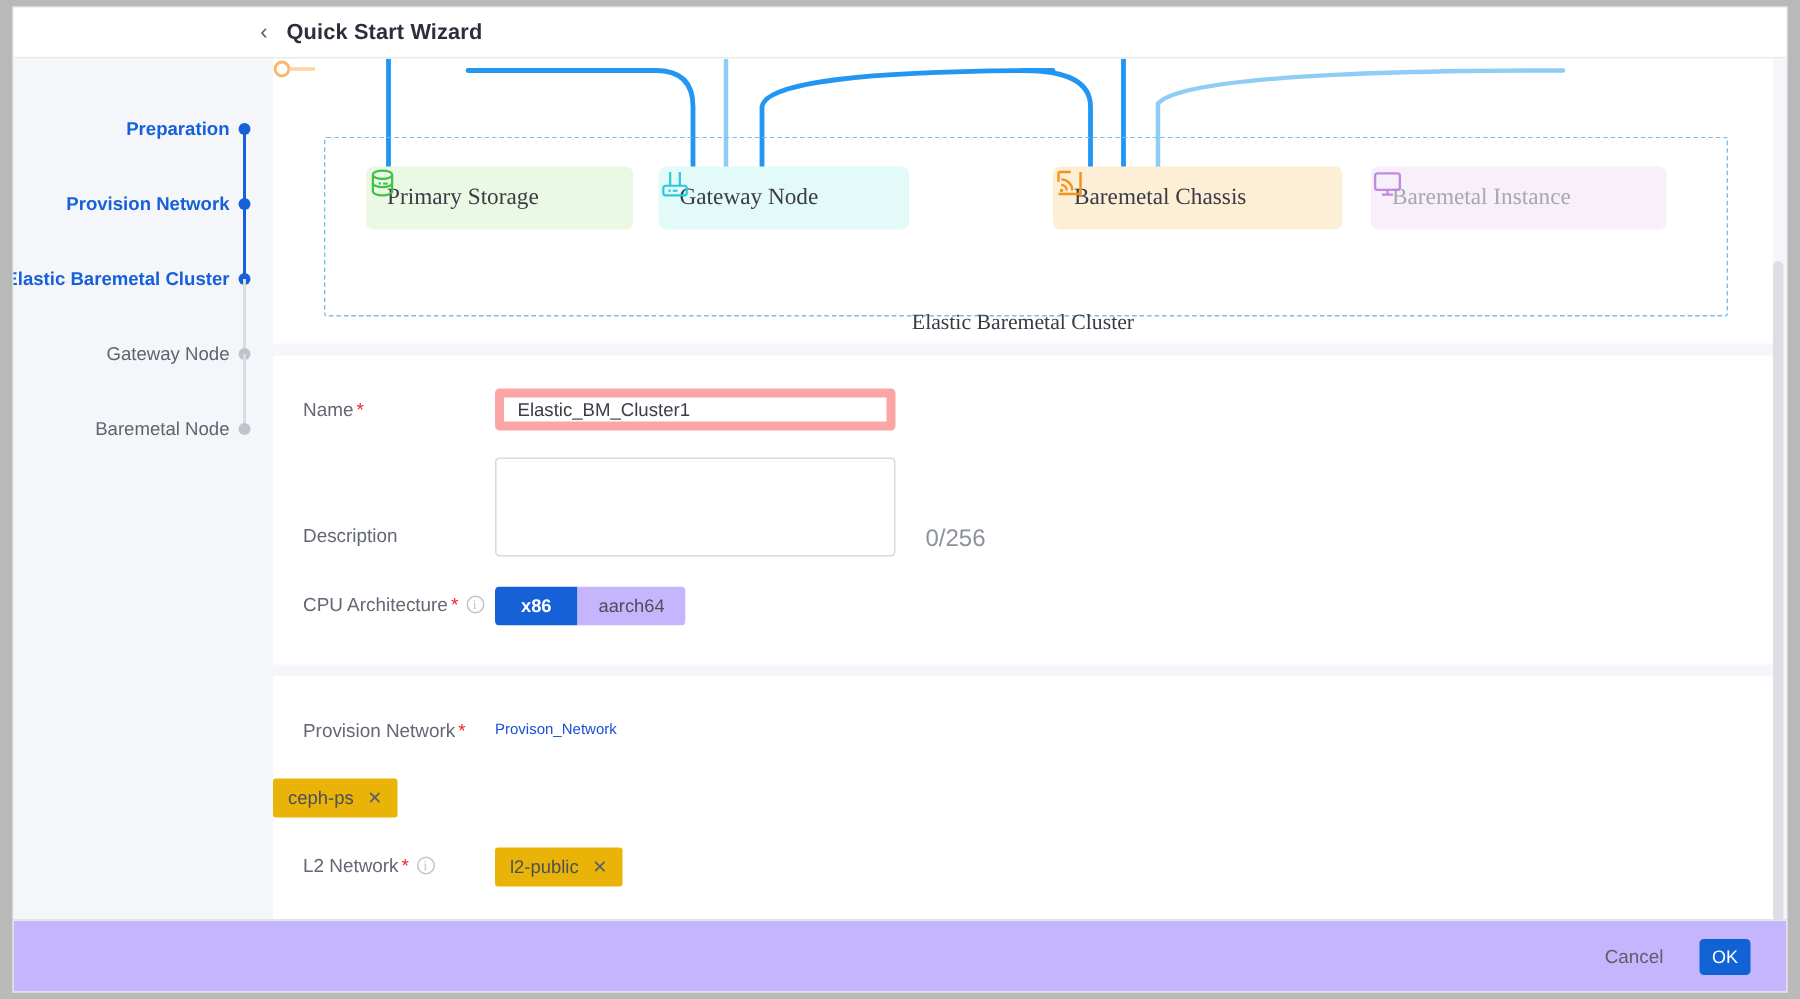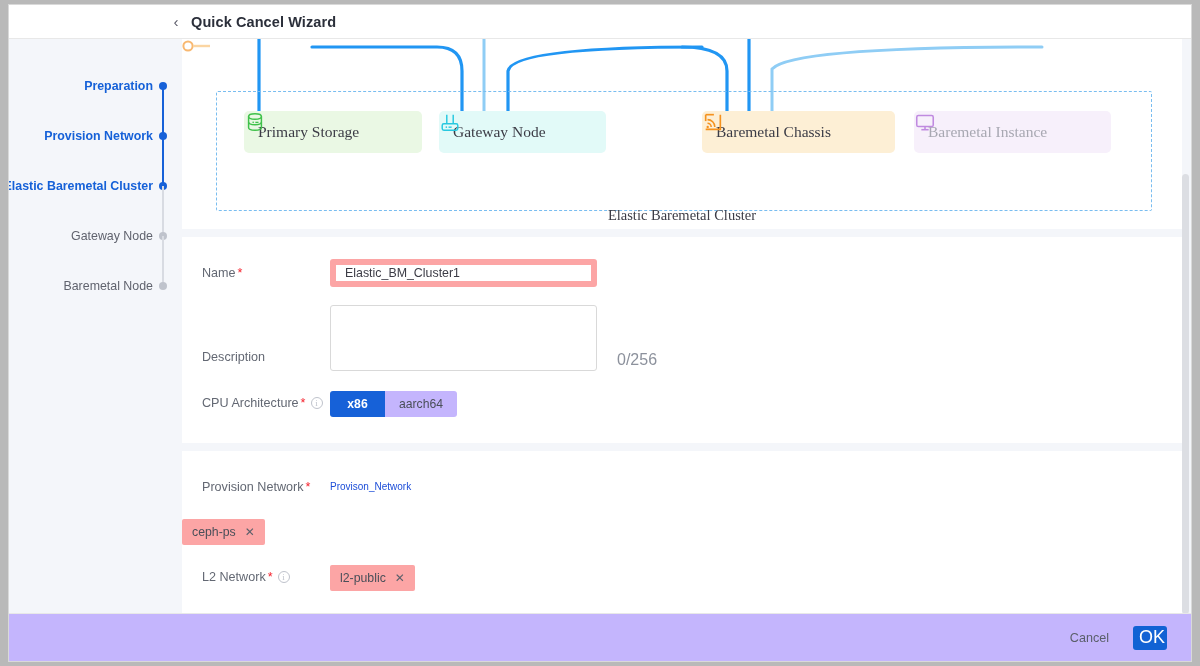--- a/index.html
+++ b/index.html
@@ -129,21 +129,21 @@
   .seg {
     min-width:55px; height:26px; padding:0 14px;
     display:flex; align-items:center; justify-content:center;
     font-size:12.2px; cursor:pointer;
   }
   .seg.on { background:#1661d8; color:#ffffff; font-weight:bold; }
   .seg.off { background:#c4b5fd; color:#4a4f59; }
   .static-value { font-size:10px; color:#1d4ed8; line-height:28px; }
   .chip {
     display:inline-flex; align-items:center; gap:9px;
-    background:#fca5a5; border-radius:2px; height:26px; padding:0 10px;
+    background:#eab308; border-radius:2px; height:26px; padding:0 10px;
     font-size:12.3px; color:#4a4f59;
   }
   .chip-x { color:#5a5f6a; font-size:12px; cursor:pointer; }
   
   .scrollbar-track {
     position:absolute; right:2px; top:0; width:7px; height:100%;
   }
   .scrollbar-thumb {
     position:absolute; left:0; top:135px; width:7px; height:440px;
     background:#dcdee3; border-radius:4px; cursor:pointer;
@@ -153,33 +153,33 @@
     position:absolute; left:0; bottom:0; width:100%; height:48px;
     background:#c4b5fd; border-top:1px solid #e8e8e8;
     display:flex; align-items:center; justify-content:flex-end;
     padding-right:24px; gap:16px;
   }
   .btn-cancel {
     font-size:12.6px; color:#5a5f6a; background:none; border:none;
     cursor:pointer; font-family:"Liberation Sans", sans-serif; padding:6px 8px;
   }
   .btn-ok {
-    background:#1162d4; color:#fff; font-size:18px; border:none;
+    background:#1162d4; color:#fff; font-size:12px; border:none;
     border-radius:3px; width:34px; height:24px; cursor:pointer;
     font-family:"Liberation Sans", sans-serif;
   }
 </style>
 </head>
 <body>
 
 <div class="app-window">
 
   <div class="titlebar">
     <div class="back-chevron">‹</div>
-    <div class="titlebar-title">Quick Cancel Wizard</div>
+    <div class="titlebar-title">Quick Start Wizard</div>
   </div>
 
   <div class="body-area">
 
     <div class="stepper">
       <div class="step done">
         <span class="step-label">Preparation</span>
         <span class="step-dot"></span>
         <span class="step-line"></span>
       </div>

